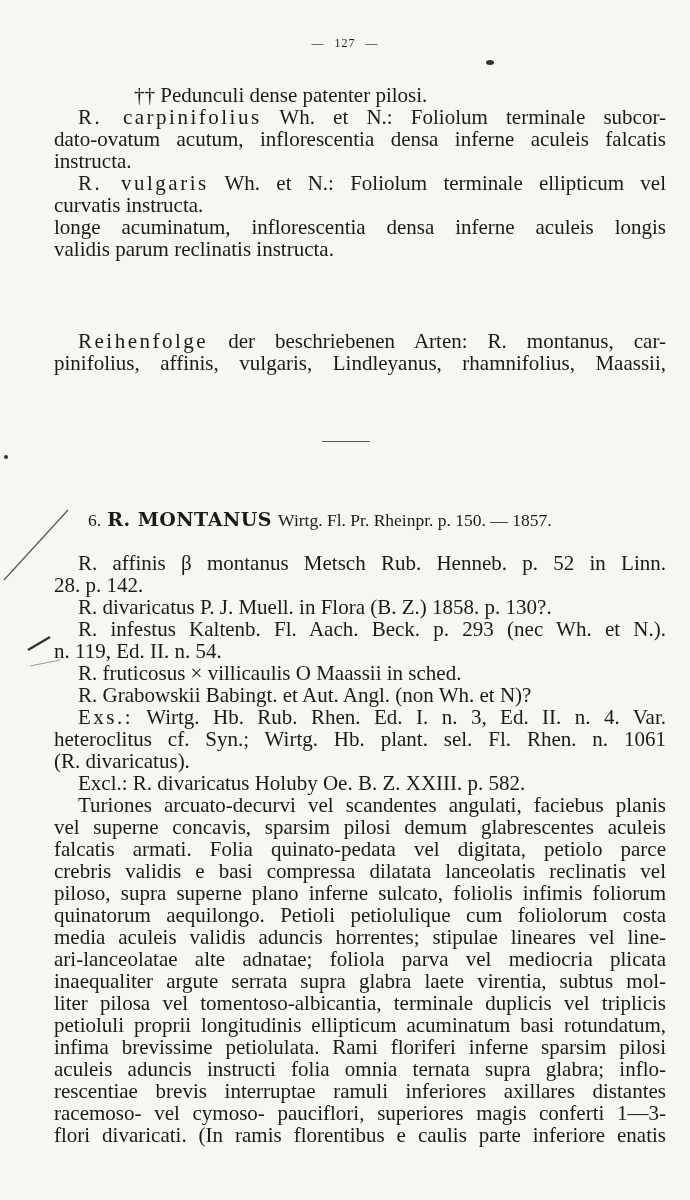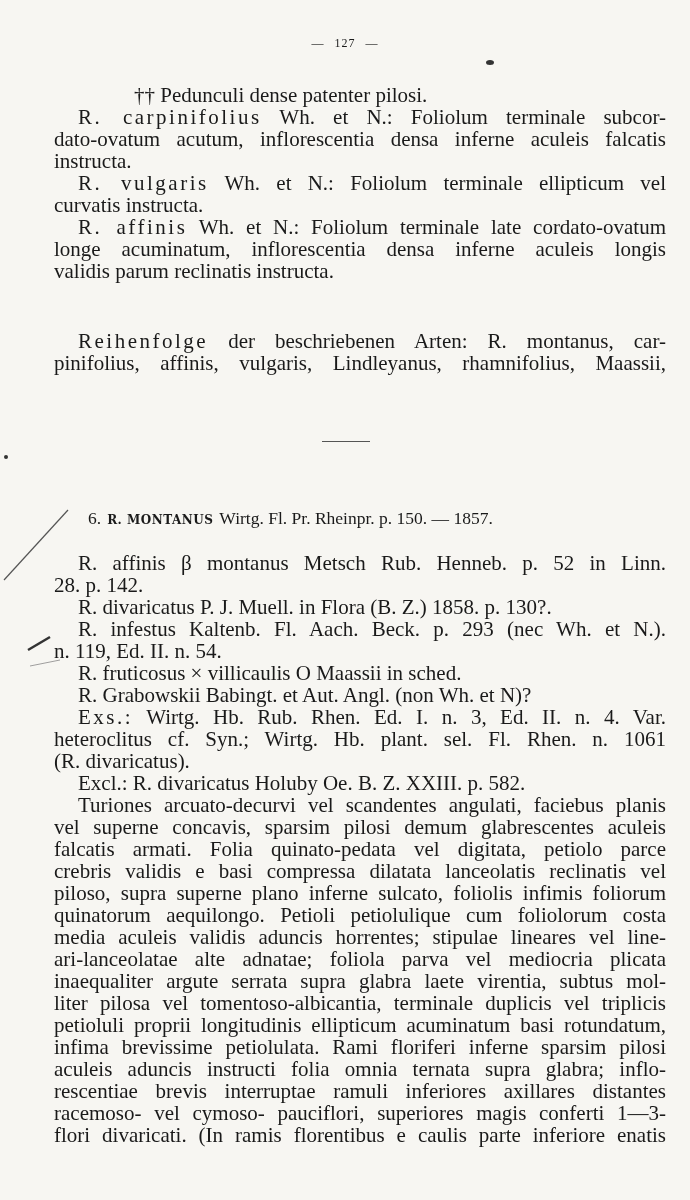--- a/index.html
+++ b/index.html
@@ -17,21 +17,21 @@
   }
   .pagenum .dash { display: inline-block; margin: 0 10px; }
   .block { position: absolute; left: 54px; width: 612px; font-size: 21px; line-height: 22px; text-align: justify; }
   .line { display: block; white-space: nowrap; text-align: justify; text-align-last: justify; }
   .line.last { text-align-last: left; }
   .indent { padding-left: 24px; }
   .sp { letter-spacing: 2.5px; }
   .rule { position: absolute; left: 322px; top: 441px; width: 48px; height: 1px; background: #555; }
   .heading { position: absolute; left: 88px; top: 508px; width: 578px; font-size: 17.5px; white-space: nowrap; }
   .heading .num { margin-right: 6px; }
-  .heading .name { font-family: "DejaVu Serif", serif; font-weight: bold; font-size: 12px; letter-spacing: 0.5px; margin-right: 6px; }
+  .heading .name { font-family: "DejaVu Serif", serif; font-weight: bold; font-size: 19px; letter-spacing: 0.5px; margin-right: 6px; }
   .mark { position: absolute; }
   .dot { position: absolute; border-radius: 50%; background: #333; }
 </style>
 </head>
 <body>
 
 <div class="page">
 
   <div class="pagenum">
     <span class="dash">—</span><span>127</span><span class="dash">—</span>
@@ -45,21 +45,20 @@
       <span class="line">dato-ovatum acutum, inflorescentia densa inferne aculeis falcatis</span>
       <span class="line last">instructa.</span>
     </div>
 
     <div>
       <span class="line indent"><span class="sp">R. vulgaris</span><span> Wh. et N.:  Foliolum terminale ellipticum vel</span></span>
       <span class="line last">curvatis instructa.</span>
     </div>
 
     <div>
-      <span class="line indent"><span class="sp">R. affinis</span><span> Wh. et N.: Foliolum terminale late cordato-ovatum</span></span>
       <span class="line">longe acuminatum, inflorescentia densa inferne aculeis longis</span>
       <span class="line last">validis parum reclinatis instructa.</span>
     </div>
   </div>
 
   <div class="block" style="top:330px; left:54px;">
     <span class="line indent"><span class="sp">Reihenfolge</span><span> der beschriebenen Arten: R. montanus, car-</span></span>
     <span class="line">pinifolius, affinis, vulgaris, Lindleyanus, rhamnifolius, Maassii,</span>
   </div>
 

